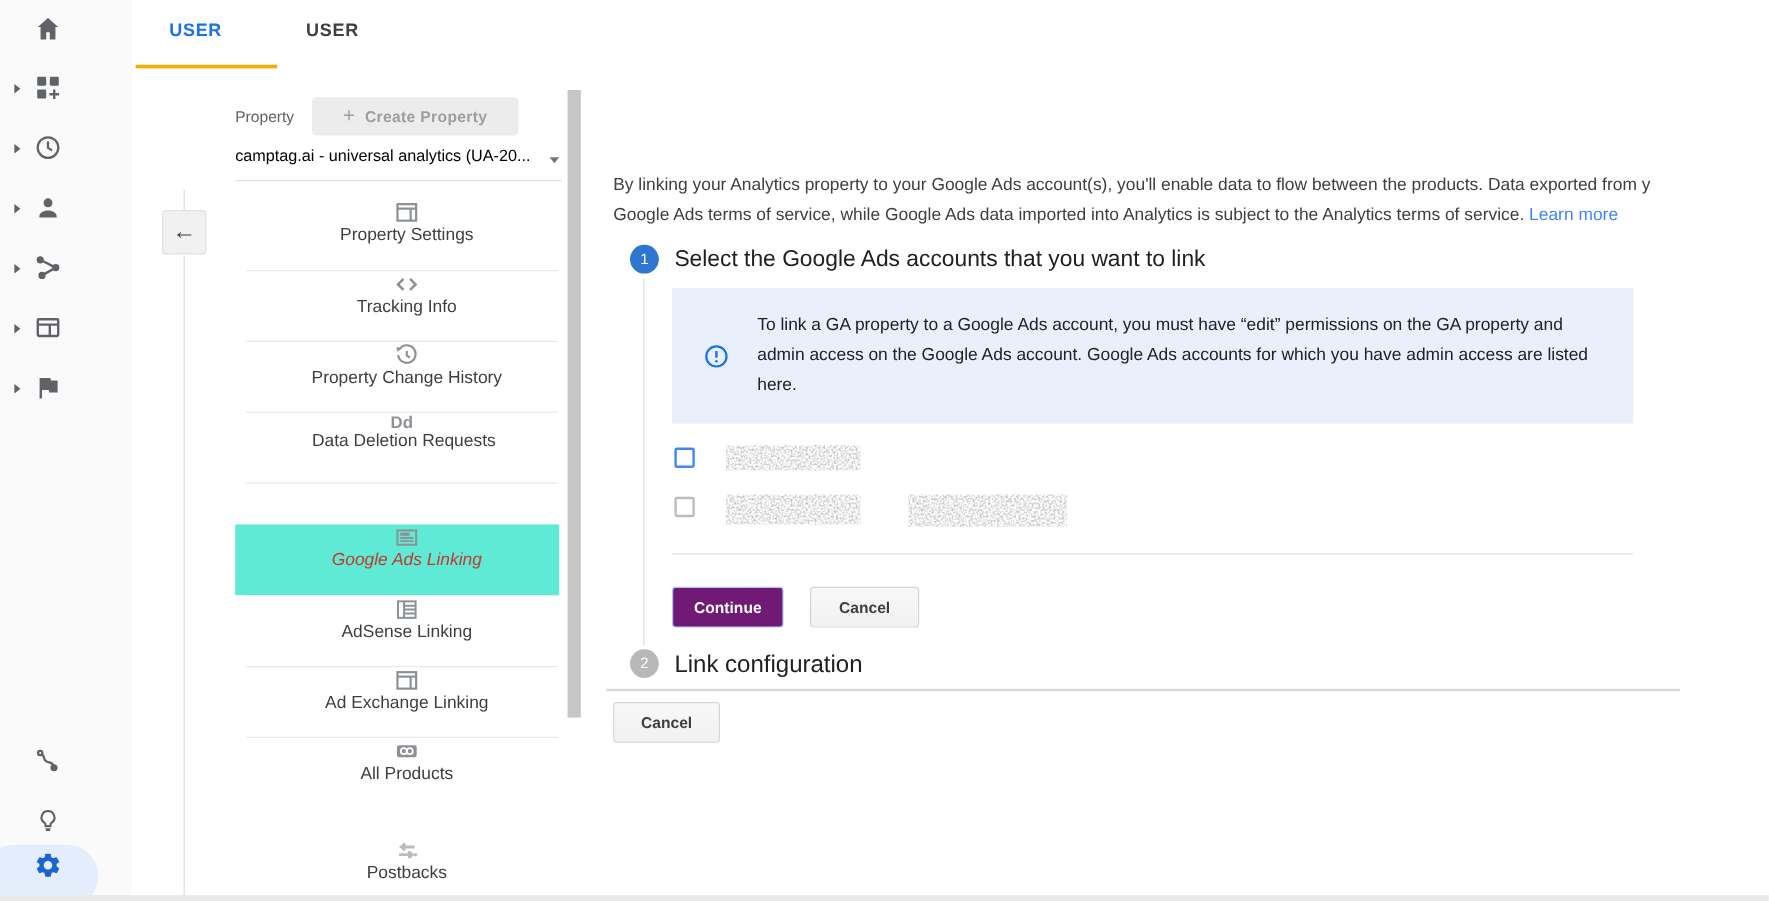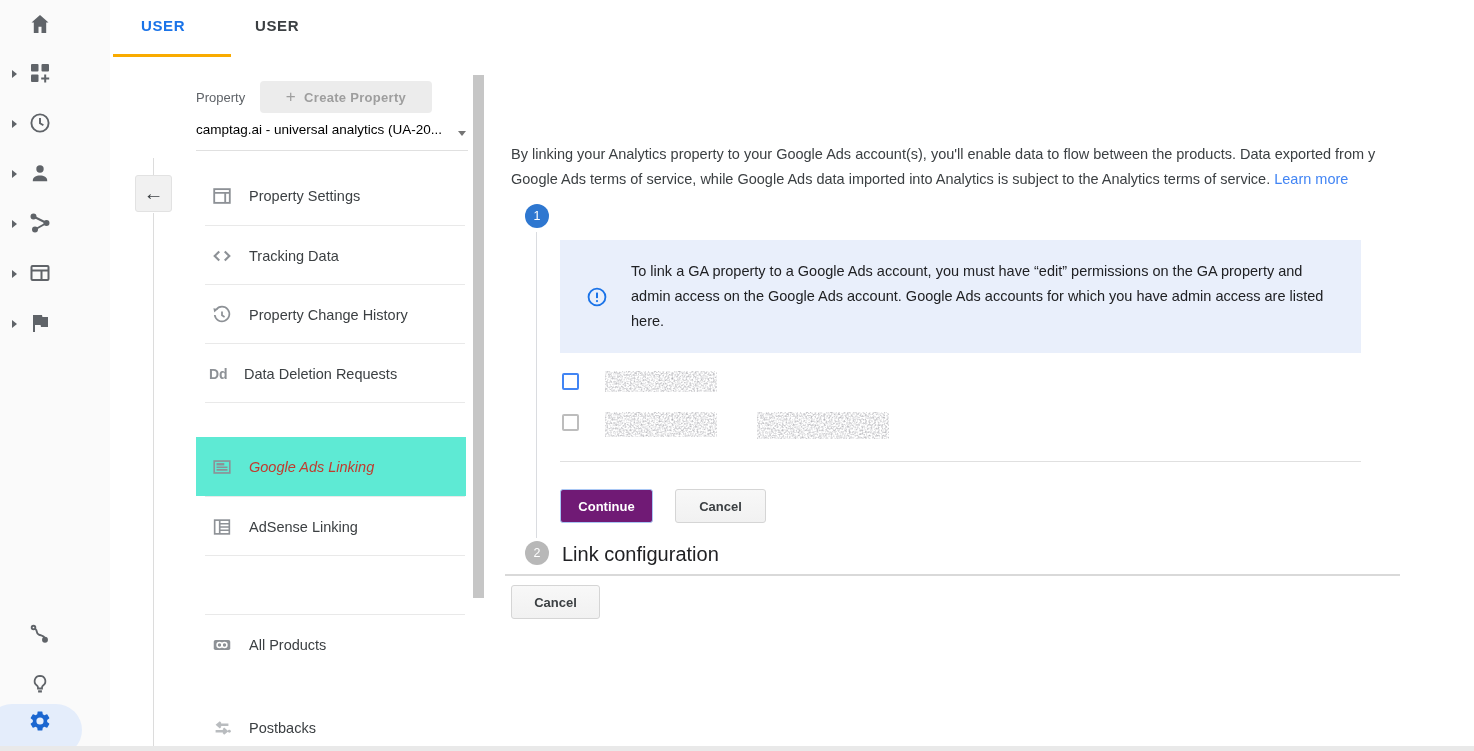--- a/index.html
+++ b/index.html
@@ -34,21 +34,21 @@
                        cursor:pointer; white-space:nowrap; overflow:hidden; }
   #selector-caret { position:absolute; left:348px; top:131px; width:0; height:0;
                     border-top:5px solid #757575; border-left:4px solid transparent; border-right:4px solid transparent; cursor:pointer; }
 
   #back-button { position:absolute; left:25px; top:175px; width:37px; height:37px;
                  background:#f1f1f1; border:1px solid #e2e2e2; border-radius:3px;
                  font-size:20px; color:#3c4043; cursor:pointer; line-height:34px; text-align:center; }
   .vline-seg { position:absolute; left:43px; width:1px; background:#dcdcdc; }
 
   .menu-item { position:absolute; left:86px; width:270px; height:59px; cursor:pointer;
-               display:flex; align-items:center; }
+               display:flex; align-items:center;flex-direction:column; }
   .menu-item .mi-icon { width:22px; height:22px; margin-left:15px; color:#8d9196; flex:none; }
   .menu-item .mi-icon svg { width:22px; height:22px; display:block; }
   .menu-item .mi-label { margin-left:16px; font-size:14.5px; color:#3c4043; }
   .menu-sep { position:absolute; left:95px; width:260px; height:1px; background:#e9e9e9; }
   .dd-text { font-size:14px; font-weight:bold; color:#8d9196; margin-left:13px; width:24px; flex:none; }
   #section-header { position:absolute; left:95px; top:422px; font-size:11px; font-weight:bold;
                     letter-spacing:.8px; color:#202124;margin-top:44px; }
   .menu-item.selected { background:#5eead4;font-style:italic; }
   .menu-item.selected .mi-label { color:#c13b2e; }
 
@@ -216,21 +216,21 @@
     <span class="mi-label">Property Settings</span>
   </div>
   <div class="menu-sep" style="top:225px"></div>
 
   <div class="menu-item" style="top:226px">
     <span class="mi-icon">
       <svg viewBox="0 0 24 24" fill="none" stroke="currentColor" stroke-width="2.3">
           <path d="M9 7l-5 5 5 5M15 7l5 5-5 5"></path>
         </svg>
     </span>
-    <span class="mi-label">Tracking Data</span>
+    <span class="mi-label">Tracking Info</span>
   </div>
   <div class="menu-sep" style="top:284px"></div>
 
   <div class="menu-item" style="top:285px">
     <span class="mi-icon">
       <svg viewBox="0 0 24 24" fill="none" stroke="currentColor" stroke-width="1.9">
           <path d="M5.6 6.2A8 8 0 1 1 4.1 12"></path>
           <polygon points="2.6,4.6 7.6,5.4 3.6,9.2" fill="currentColor" stroke="none"></polygon>
           <path d="M12 8.2v4.2l2.8 1.7"></path>
         </svg>
@@ -263,20 +263,29 @@
     <span class="mi-icon">
       <svg viewBox="0 0 24 24" fill="none" stroke="currentColor" stroke-width="1.8">
           <rect x="4" y="4.5" width="16" height="15"></rect>
           <path d="M9.5 4.5v15M9.5 8.5H20M9.5 12H20M9.5 15.5H20"></path>
         </svg>
     </span>
     <span class="mi-label">AdSense Linking</span>
   </div>
   <div class="menu-sep" style="top:555px"></div>
 
+  <div class="menu-item" style="top:556px">
+    <span class="mi-icon">
+      <svg viewBox="0 0 24 24" fill="none" stroke="currentColor" stroke-width="2">
+          <rect x="3.5" y="4.5" width="17" height="15"></rect>
+          <path d="M3.5 8.5h17M15.5 8.5v11"></path>
+        </svg>
+    </span>
+    <span class="mi-label">Ad Exchange Linking</span>
+  </div>
   <div class="menu-sep" style="top:614px"></div>
 
   <div class="menu-item" style="top:615px">
     <span class="mi-icon">
       <svg viewBox="0 0 24 24">
           <rect x="3" y="6.5" width="18" height="11" rx="2" fill="#8d9196"></rect>
           <circle cx="9.3" cy="12" r="2.7" fill="none" stroke="#fff" stroke-width="1.6"></circle>
           <circle cx="14.7" cy="12" r="2.7" fill="none" stroke="#fff" stroke-width="1.6"></circle>
         </svg>
     </span>
@@ -305,20 +314,21 @@
     <div class="intro-line">By linking your Analytics property to your Google Ads account(s), you'll enable data to flow between the products. Data exported from y</div>
     <div class="intro-line">
       <span>Google Ads terms of service, while Google Ads data imported into Analytics is subject to the Analytics terms of service.</span>
       <a id="learn-more">Learn more</a>
     </div>
   </div>
 
   <div id="step-connector"></div>
 
   <div class="step-circle" id="step1-circle">1</div>
+  <h2 class="step-title" id="step1-title">Select the Google Ads accounts that you want to link</h2>
 
   <div id="info-box">
     <span id="info-icon">
       <svg viewBox="0 0 24 24" fill="none" stroke="currentColor" stroke-width="2">
           <circle cx="12" cy="12" r="9.2"></circle>
           <path d="M12 7.2v6" stroke-width="2.2"></path>
           <circle cx="12" cy="16.4" r="1.2" fill="currentColor" stroke="none"></circle>
         </svg>
     </span>
     <div id="info-text">To link a GA property to a Google Ads account, you must have “edit” permissions on the GA property and admin access on the Google Ads account. Google Ads accounts for which you have admin access are listed here.</div>

